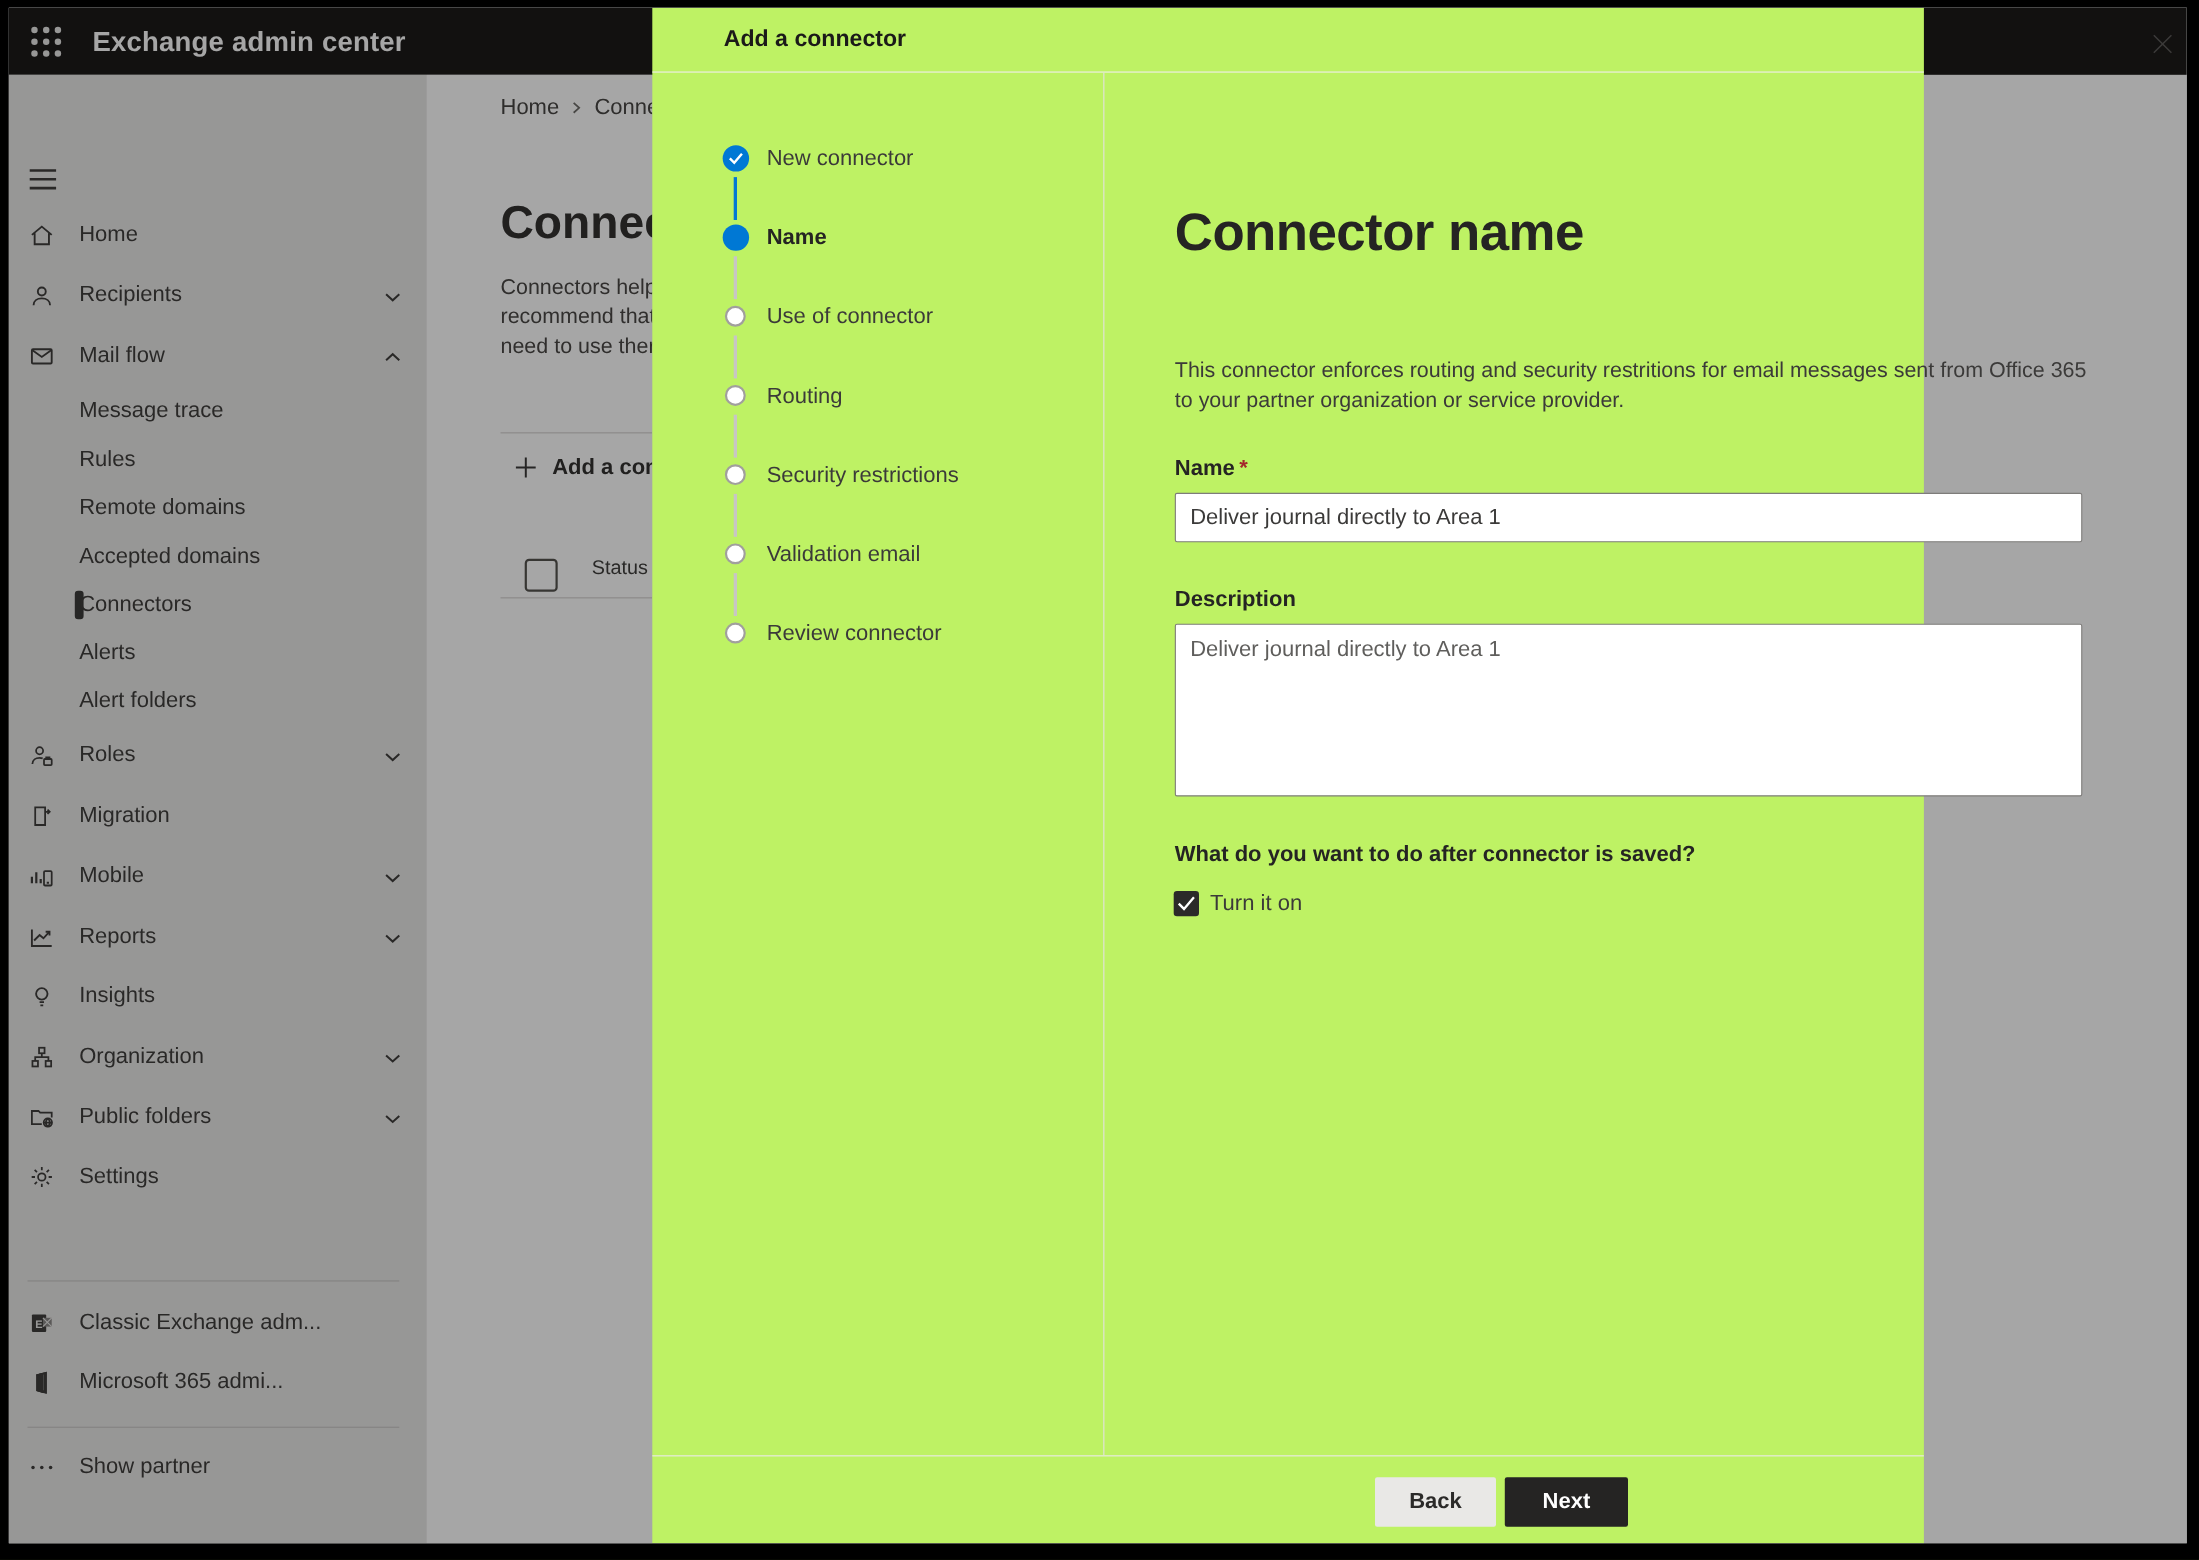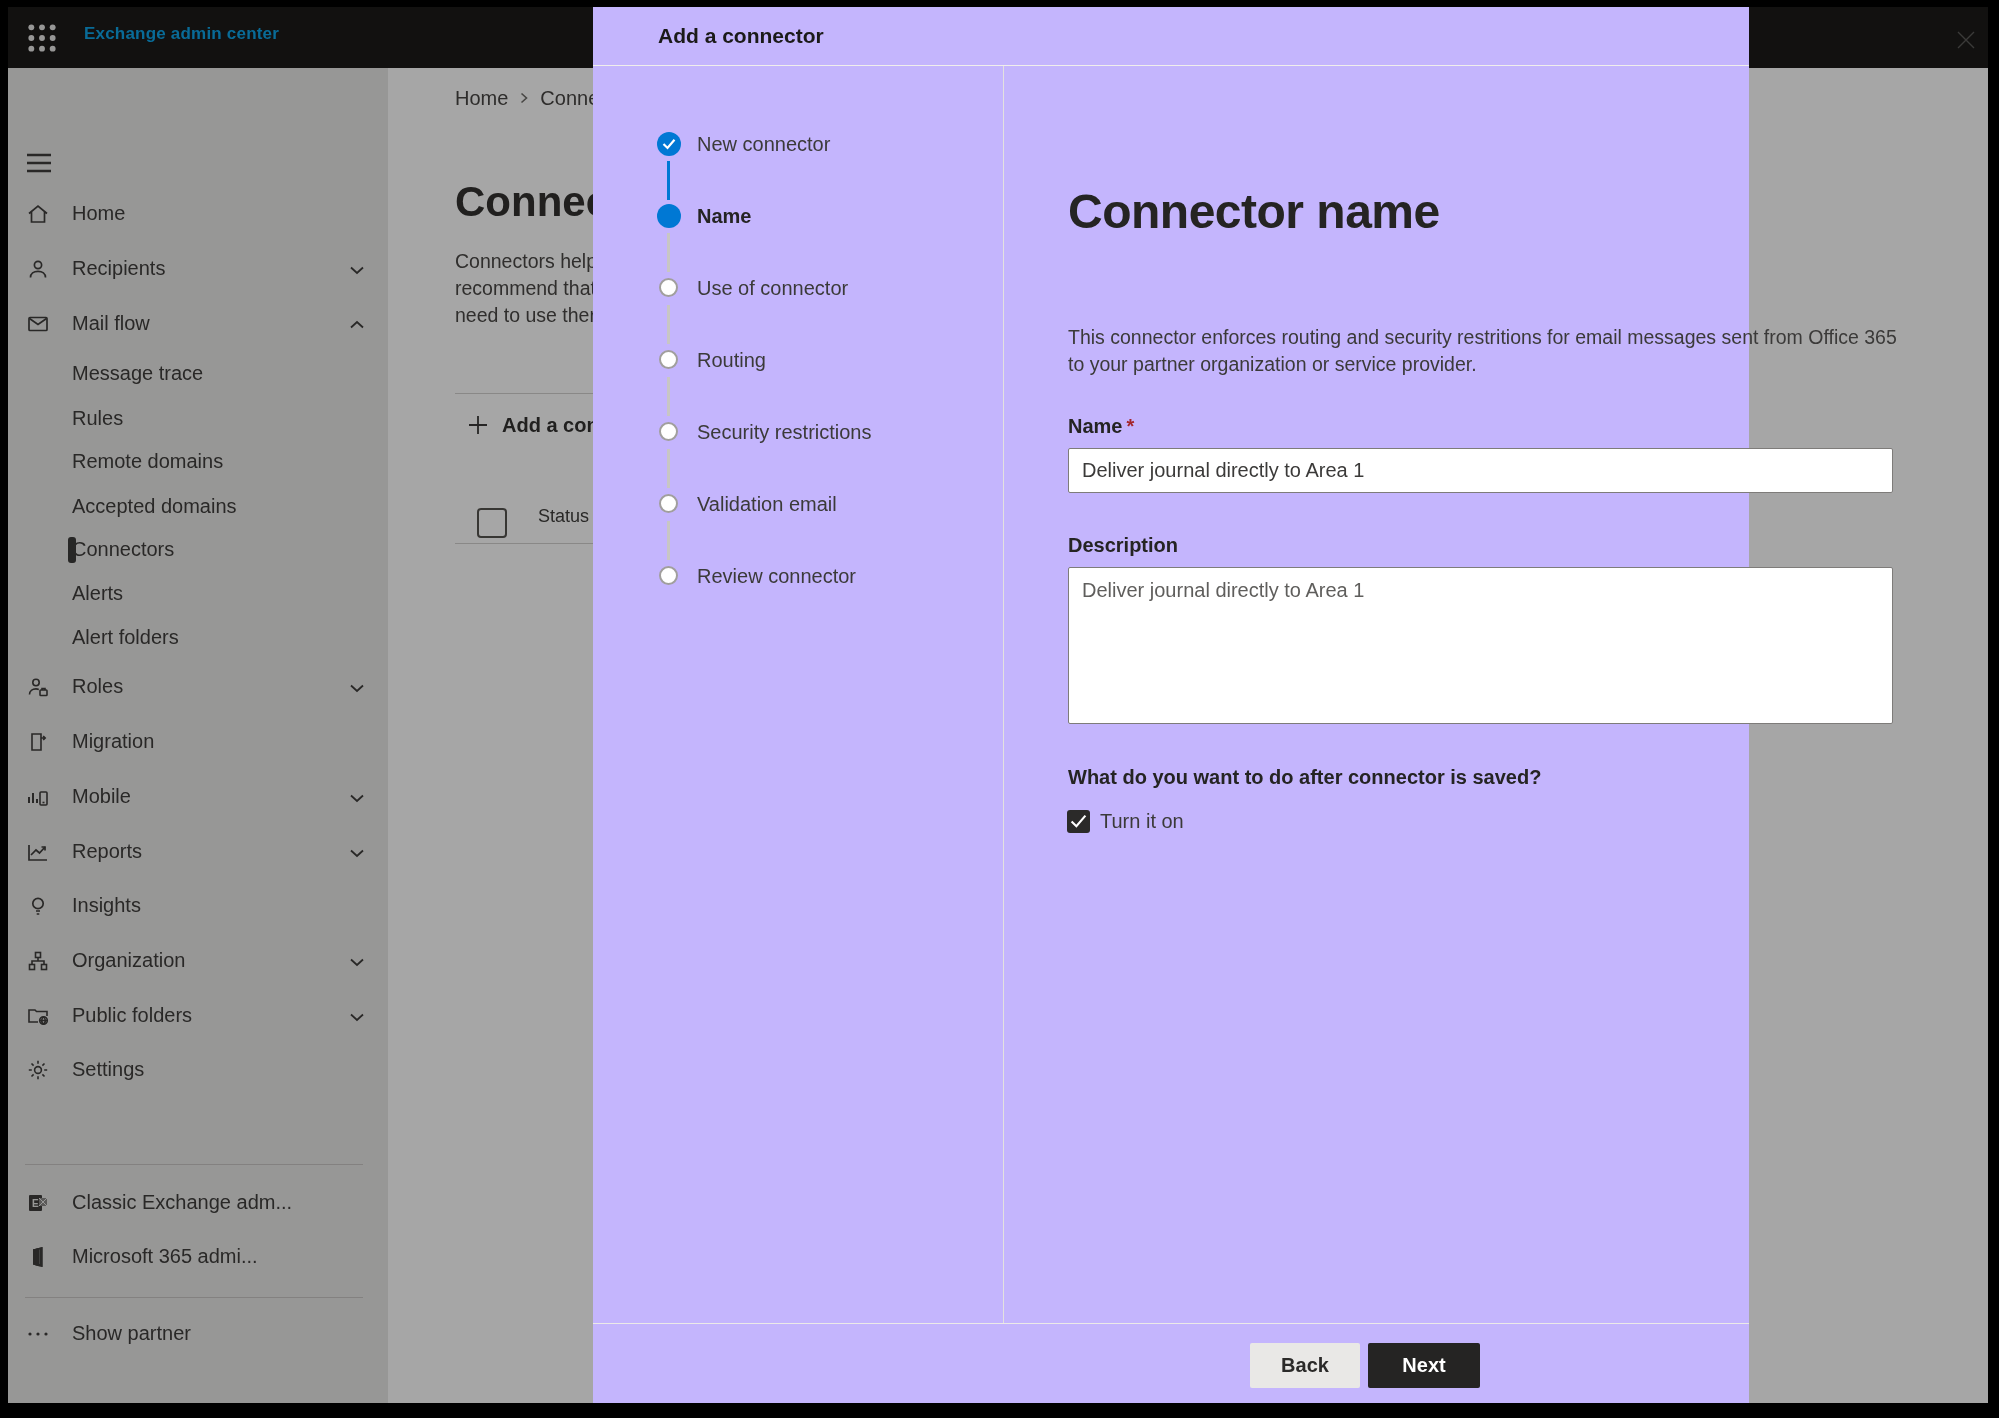--- a/index.html
+++ b/index.html
@@ -2,21 +2,21 @@
 <html><head>
 <meta charset="utf-8">
 <style>
   * { margin:0; padding:0; box-sizing:border-box; }
   html,body { width:1999px; height:1418px; background:#000; font-family:"Liberation Sans","DejaVu Sans",sans-serif; }
   #ui { position:absolute; left:8px; top:7px; width:1980px; height:1396px; background:#fff; overflow:hidden; }
 
   
   #topbar { position:absolute; left:0; top:0; width:100%; height:61px; background:#1c1b1a; z-index:1; }
   #topbar .waffle { position:absolute; left:18px; top:15px; width:32px; height:32px; color:#e9e8e7; }
-  #topbar .apptitle { position:absolute; left:76px; top:17px; font-size:17px; font-weight:600; color:#0ea5e9; letter-spacing:.2px; }
+  #topbar .apptitle { position:absolute; left:76px; top:17px; font-size:25px; font-weight:600; color:#ffffff; letter-spacing:.2px; }
 
   
   #sidebar { position:absolute; left:0; top:61px; width:380px; bottom:0; background:#e9e8e7; z-index:1; color:#3f3e3c; }
   .nav-item { position:absolute; left:0; width:380px; height:30px; }
   .nav-item .nicon { position:absolute; left:18px; top:3px; width:24px; height:24px; color:#3f3e3c; }
   .nav-item .nlabel { position:absolute; left:64px; top:3px; font-size:20px; color:#3f3e3c; white-space:nowrap; }
   .nav-item .chev { position:absolute; left:340px; top:7px; width:18px; height:18px; color:#3f3e3c; }
   .nav-item.sub .nlabel { left:64px; }
   .selbar { position:absolute; left:60px; top:2px; width:8px; height:26px; background:#3d3c3b; border-radius:3px; }
   .side-divider { position:absolute; left:17px; width:338px; height:1px; background:#c9c7c5; }
@@ -33,21 +33,21 @@
   .addrow .plus { width:24px; height:24px; color:#3b3a39; }
   .addrow .addlabel { font-size:20px; font-weight:600; color:#333231; white-space:nowrap; }
   .tbl-check { position:absolute; left:89px; top:440px; width:30px; height:30px; border:2px solid #55534f; border-radius:4px; background:transparent; }
   .tbl-col { position:absolute; left:150px; top:438px; font-size:18px; color:#3f3e3c; }
   .pg-div2 { position:absolute; left:67px; top:475px; width:138px; height:1px; background:#d3d1cf; }
 
   
   #dim { position:absolute; inset:0; background:rgba(0,0,0,.35); z-index:50; }
 
   
-  #modal { position:absolute; left:585px; top:0; width:1156px; height:1396px; background:#c4b5fd; z-index:100; }
+  #modal { position:absolute; left:585px; top:0; width:1156px; height:1396px; background:#bef264; z-index:100; }
   .m-title { position:absolute; left:65px; top:17px; font-size:21px; font-weight:700; color:#1b1a19; }
   .m-close { position:absolute; left:1360px; top:20px; width:26px; height:26px; color:#3b3a39; cursor:pointer; }
   .m-hdiv { position:absolute; left:0; top:58px; width:100%; height:1px; background:#f0eeec; }
 
   
   #wizard { position:absolute; left:0; top:59px; width:411px; height:1257px; border-right:1px solid #e3e1df;padding-left:28px; }
   .step { position:absolute; left:0; width:411px; height:24px; }
   .dot { position:absolute; left:64px; top:0; width:24px; height:24px; border-radius:50%; }
   .dot.done { background:#0078d4; }
   .dot.current { background:#0078d4; }

